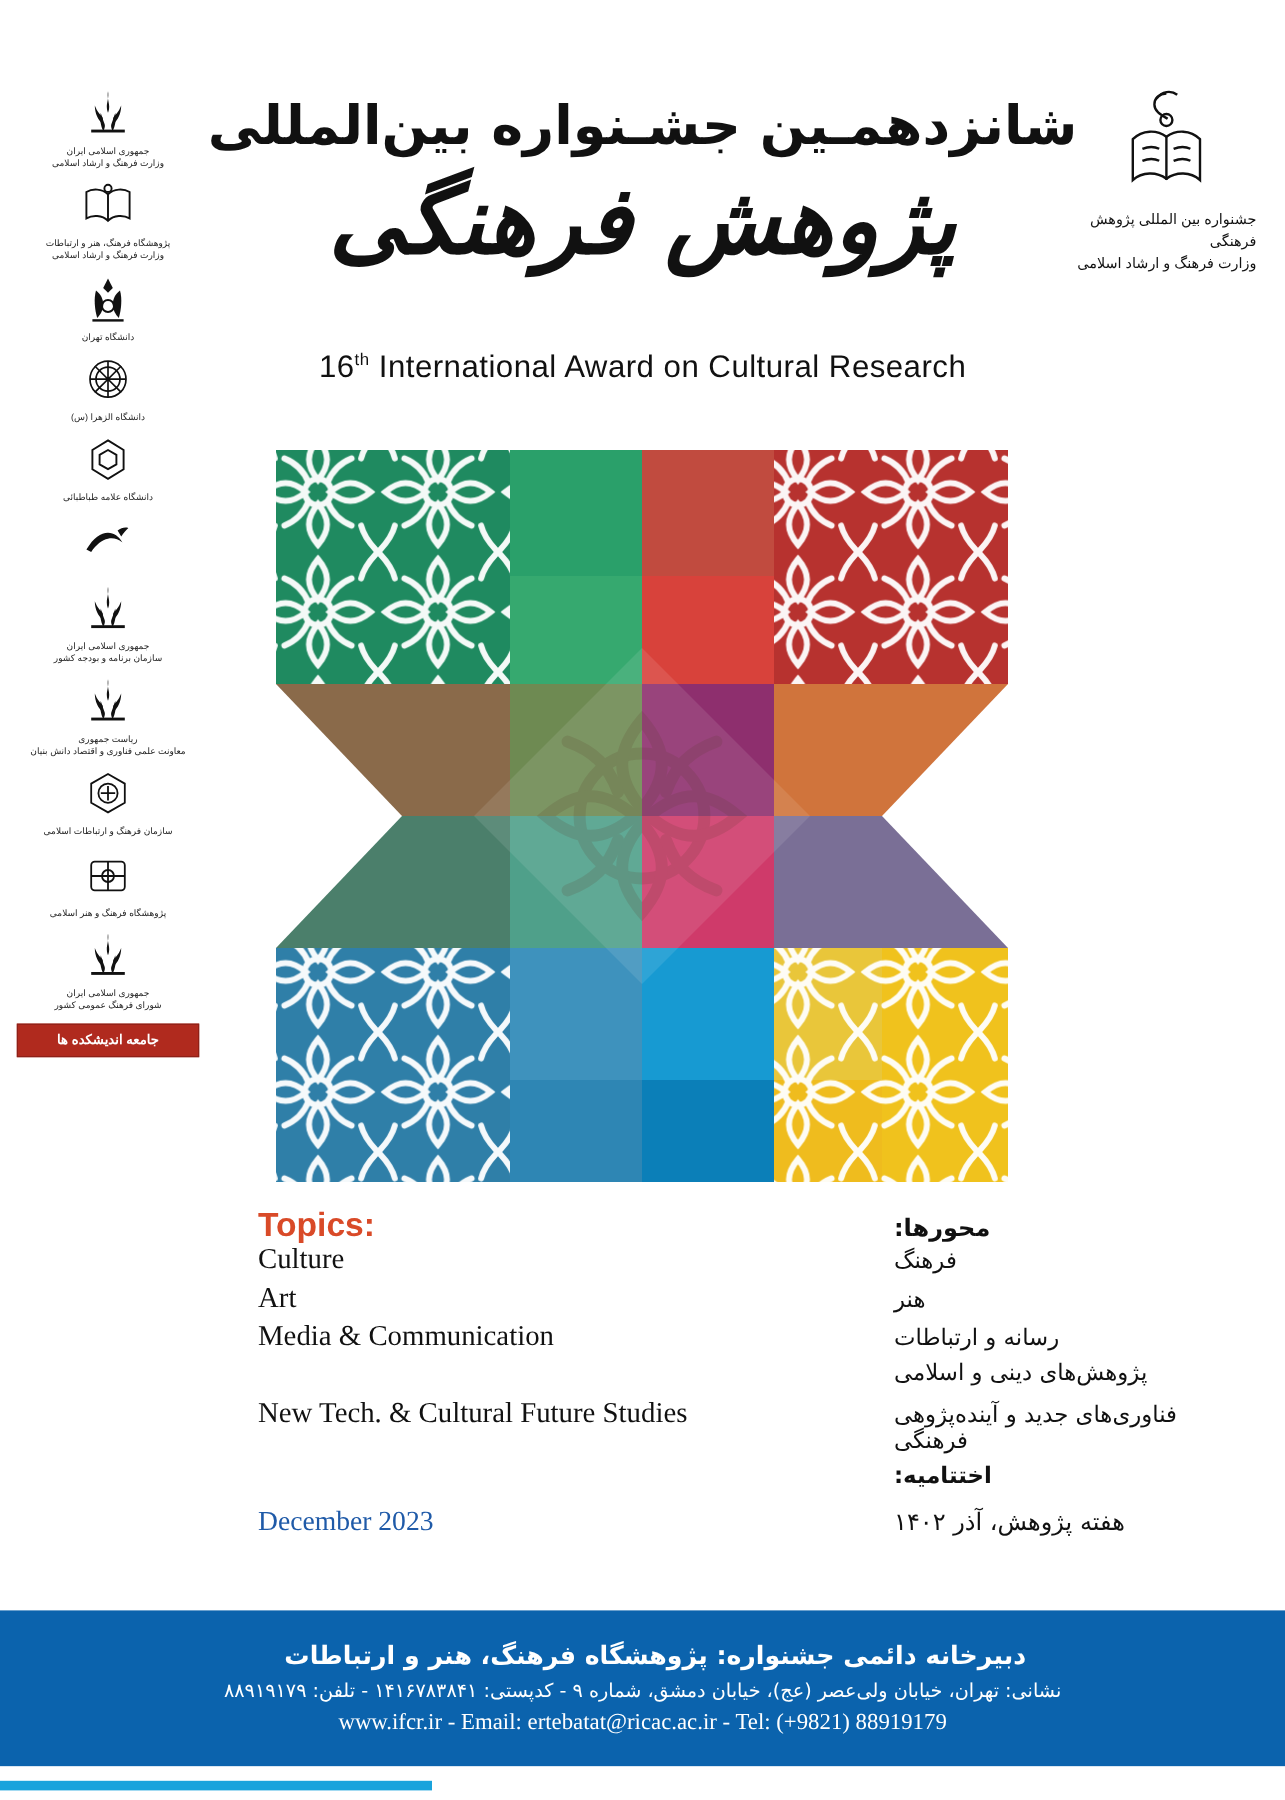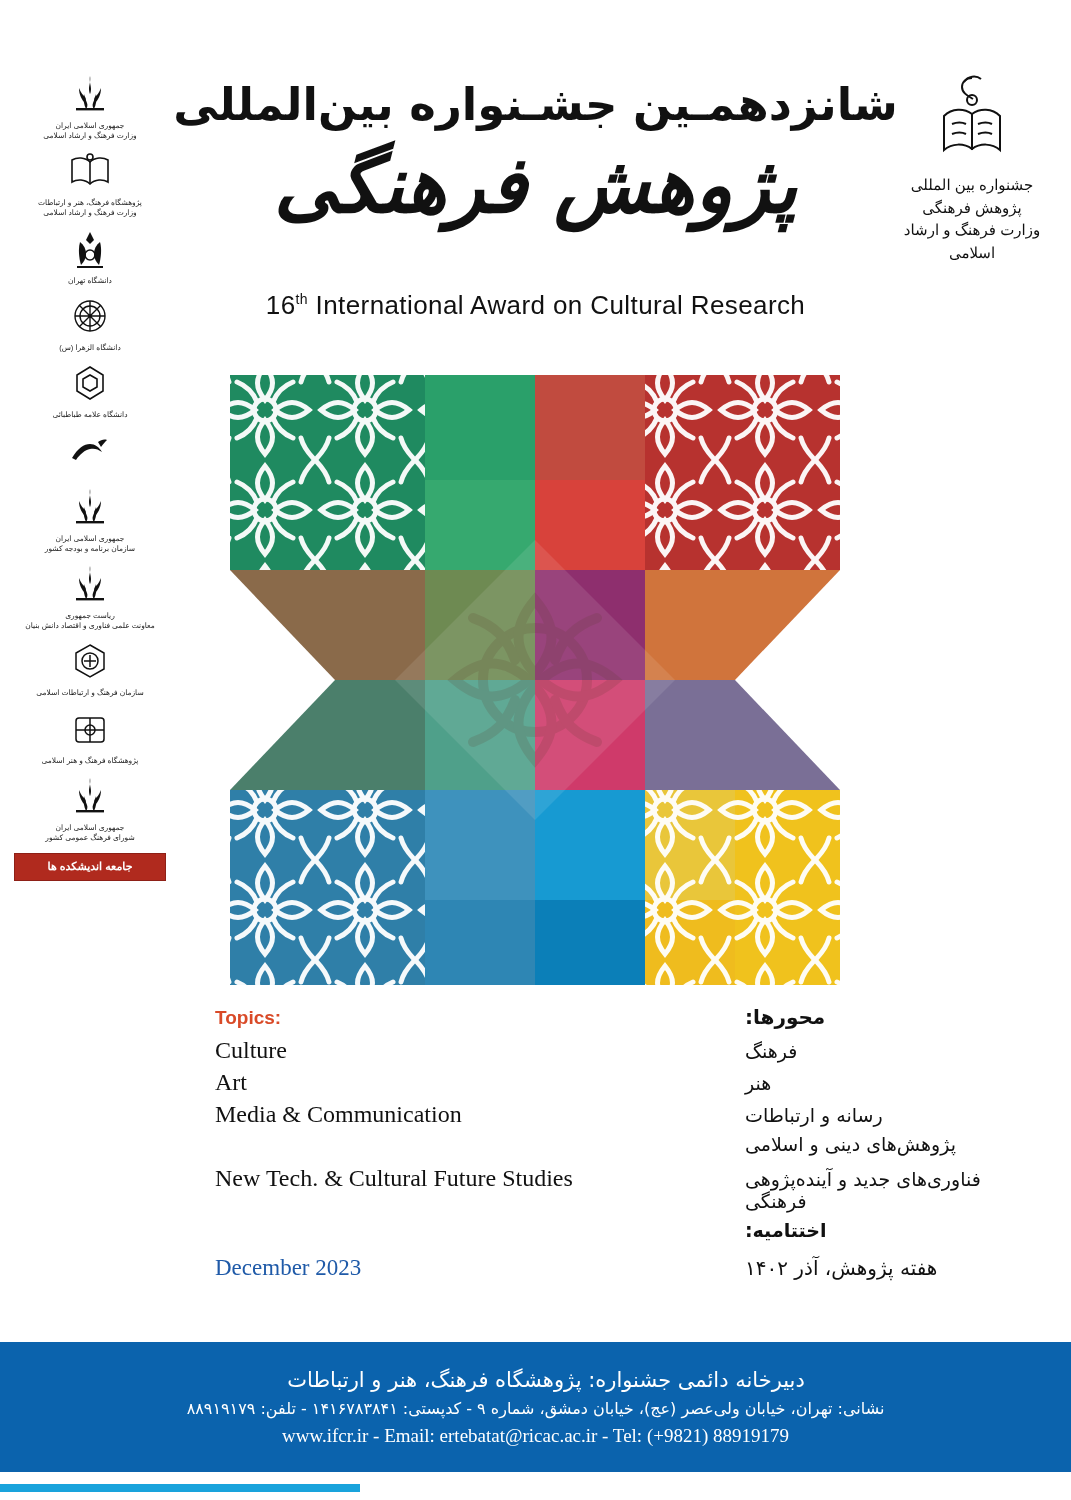--- a/index.html
+++ b/index.html
@@ -30,53 +30,53 @@
               font-family:"DejaVu Sans", sans-serif;font-size:78px;font-weight:bold;
               color:#111;direction:rtl;font-style:italic;}
   .title-en{position:absolute;top:230px;left:0;width:1071px;text-align:center;
             font-family:"Liberation Sans", sans-serif;font-size:26px;color:#111;
             direction:ltr;letter-spacing:.4px;}
   .title-en sup{font-size:14px;}
 
   .emblem-right{position:absolute;right:24px;top:10px;width:150px;height:200px;
                 display:flex;flex-direction:column;align-items:center;}
   .emblem-right .mark{width:96px;height:100px;color:#111;}
-  .emblem-cap{font-size:15px;color:#111;text-align:center;line-height:1.5;margin-top:4px;
+  .emblem-cap{font-size:12px;color:#111;line-height:1.5;margin-top:4px;
               white-space:pre-line;direction:rtl;}
 
   
   .art{position:absolute;left:215px;top:360px;width:640px;height:640px;}
   .art svg{display:block;}
 
   
   .topics{position:absolute;top:1005px;left:215px;width:830px;height:310px;}
   .topics .row{display:flex;align-items:baseline;justify-content:flex-start;
                height:32px;direction:rtl;}
   .topics .fa{width:300px;text-align:left;padding-left:14px;
               font-family:"DejaVu Sans", sans-serif;font-size:19px;color:#111;
               direction:rtl;}
   .topics .en{flex:1;text-align:left;direction:ltr;
               font-family:"Liberation Serif", serif;font-size:24px;color:#111;}
   .topics .head .fa{font-weight:bold;font-size:20px;}
-  .topics .head .en{color:#d94a28;font-weight:bold;font-size:19px;
+  .topics .head .en{color:#d94a28;font-weight:bold;font-size:28px;
                     font-family:"Liberation Sans", sans-serif;}
   .closing{margin-top:22px;}
   .closing .lbl{width:300px;text-align:left;padding-left:14px;font-weight:bold;
                 font-family:"DejaVu Sans", sans-serif;font-size:19px;color:#111;}
   .closing-row2{display:flex;align-items:baseline;margin-top:4px;}
   .closing-row2 .fa{width:300px;text-align:left;padding-left:14px;
                     font-family:"DejaVu Sans", sans-serif;font-size:20px;color:#111;}
   .closing-row2 .en{flex:1;text-align:left;direction:ltr;color:#1f5aa8;
                     font-family:"Liberation Serif", serif;font-size:23px;}
 
   
   .footer{position:absolute;left:0;bottom:28px;width:1071px;height:130px;
           background:#0b63ad;color:#fff;display:flex;flex-direction:column;
           align-items:center;justify-content:center;gap:7px;}
-  .footer .f1{font-family:"DejaVu Sans", sans-serif;font-size:21px;font-weight:normal;direction:rtl;margin-left:21px;}
+  .footer .f1{font-family:"DejaVu Sans", sans-serif;font-size:21px;font-weight:bold;direction:rtl;margin-left:21px;}
   .footer .f2{font-family:"DejaVu Sans", sans-serif;font-size:16px;direction:rtl;}
   .footer .f3{font-family:"Liberation Serif", serif;font-size:19px;direction:ltr;}
   .footer-strip{position:absolute;left:0;bottom:0;width:1071px;height:28px;background:#fff;}
   .footer-strip .bar{position:absolute;left:0;bottom:8px;width:360px;height:8px;background:#19a3dc;}
 </style>
 </head>
 <body>
 
 <div class="logo-rail">
 

